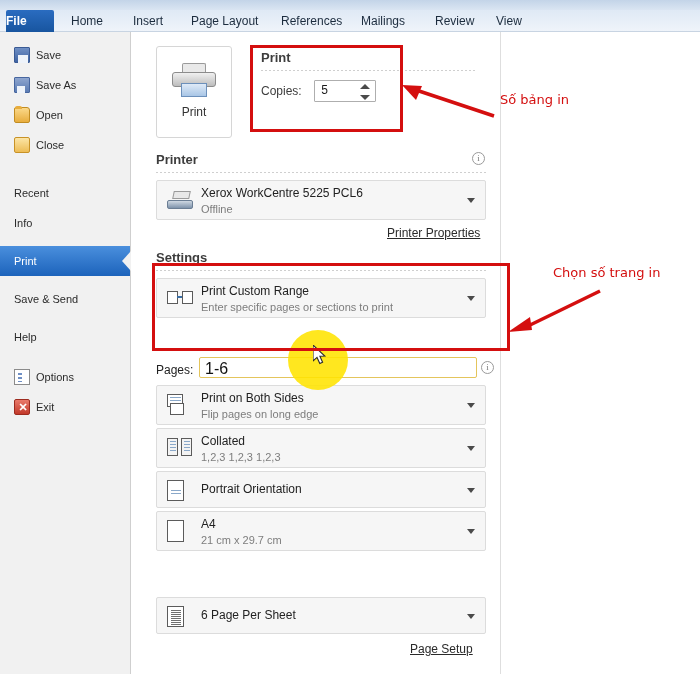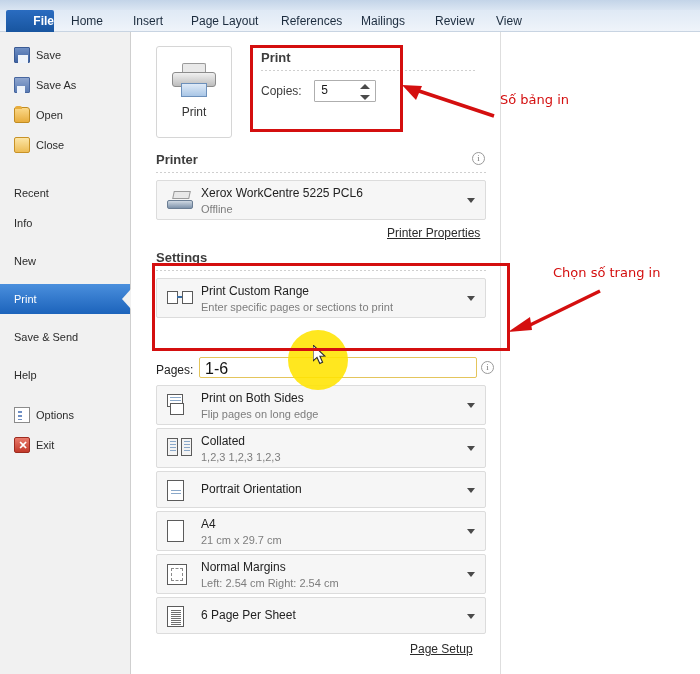--- a/index.html
+++ b/index.html
@@ -208,21 +208,21 @@
     border-radius:50%; background:#ffe400; opacity:.88;
   }
   #mouse-cursor { position:absolute; left:313px; top:345px; width:16px; height:22px;}
 </style>
 </head>
 <body>
 
 <div id="titlebar"></div>
 
 <div id="ribbon-tabs">
-  <div class="tab file" style="left:6px;width:48px;text-align:right;padding:0;">File</div>
+  <div class="tab file" style="left:6px;width:48px;text-align:left;padding:0;">File</div>
   <div class="tab" style="left:62px;">Home</div>
   <div class="tab" style="left:124px;">Insert</div>
   <div class="tab" style="left:182px;">Page Layout</div>
   <div class="tab" style="left:272px;">References</div>
   <div class="tab" style="left:352px;">Mailings</div>
   <div class="tab" style="left:426px;">Review</div>
   <div class="tab" style="left:487px;">View</div>
 </div>
 
 <div id="backstage-nav">
@@ -245,23 +245,20 @@
     <span>Close</span>
   </div>
 
   <div class="nav-gap"></div>
 
   <div class="nav-item" style="margin-top:8px">
     <span>Recent</span>
   </div>
   <div class="nav-item">
     <span>Info</span>
-  </div>
-  <div class="nav-item" style="margin-top:8px">
-    <span>New</span>
   </div>
   <div class="nav-item selected" style="margin-top:8px">
     <span>Print</span>
   </div>
   <div class="nav-item" style="margin-top:8px">
     <span>Save &amp; Send</span>
   </div>
   <div class="nav-item" style="margin-top:8px">
     <span>Help</span>
   </div>
@@ -364,26 +361,20 @@
     <span class="carrow"></span>
   </div>
 
   <div class="combo" style="top:479px; height:40px;">
     <span class="cicon i-a4"></span>
     <span class="ctext">A4</span>
     <span class="csub">21 cm x 29.7 cm</span>
     <span class="carrow"></span>
   </div>
 
-  <div class="combo" style="top:522px; height:40px;">
-    <span class="cicon i-marg"></span>
-    <span class="ctext">Normal Margins</span>
-    <span class="csub">Left:  2.54 cm    Right:  2.54 cm</span>
-    <span class="carrow"></span>
-  </div>
 
   <div class="combo" style="top:565px; height:37px;">
     <span class="cicon i-pps"></span>
     <span class="ctext" style="top:10px;">6 Page Per Sheet</span>
     <span class="carrow"></span>
   </div>
 
   <div class="ulink" style="left:279px; top:610px;">Page Setup</div>
 </div>
 

